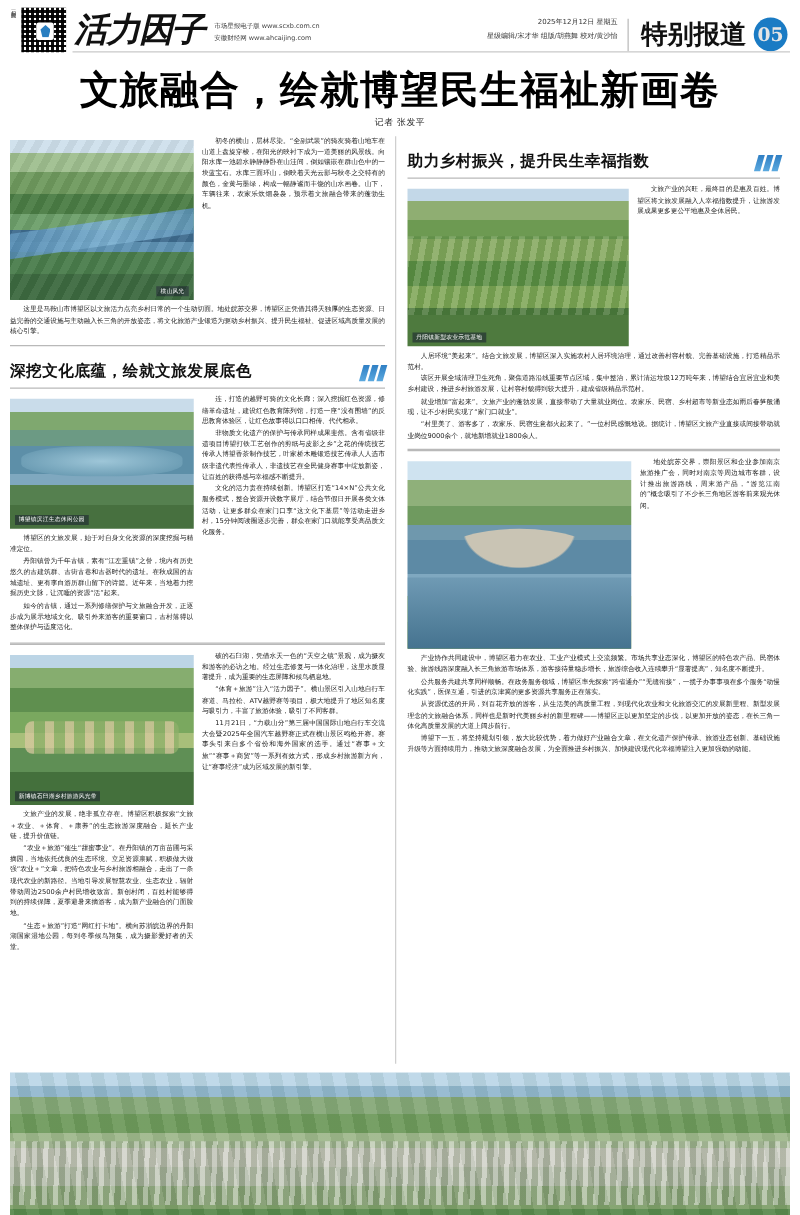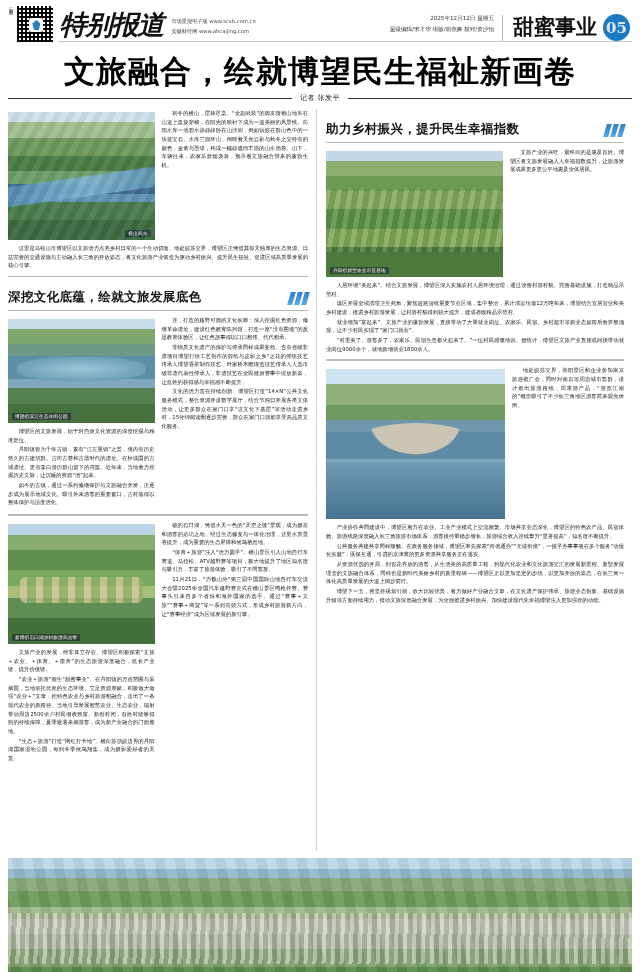--- a/index.html
+++ b/index.html
@@ -37,21 +37,21 @@
              font-size: 21px; color: #111; padding: 0 6px 0 10px; line-height: 28px; }
   .pagenum { width: 27px; height: 27px; border-radius: 50%; background: #1a7bc4; color: #e5e5e5;
              font-family: "DejaVu Serif","Liberation Serif",serif; font-weight: bold; font-size: 15px;
              display: flex; align-items: center; justify-content: center; margin-top: 1px; }
   .mast-rule { position:absolute; left:58px; right:8px; top:41px; height:1px; background:#c9c9c9; }
 
   
   .headline { text-align: center; font-family: Liberation Serif, serif;
               font-weight: bold; font-size: 31px; letter-spacing: 1px; color: #000;
               margin: 9px 0 4px; line-height: 1.1; }
-  .byline-row { display: flex; align-items: center; justify-content: center; gap: 0; margin: 2px 0 6px; }
+  .byline-row { display: flex; align-items: center; justify-content: center; gap: 0; margin: 2px 0 6px; flex-direction: column; }
   .byline-rule { height: 1px; background: #333; flex: 1; margin: 0 8px; }
   .byline { font-size: 7px; color: #222; white-space: nowrap; letter-spacing: .5px; }
 
   
   .cols { display: flex; padding: 0 8px; gap: 8px; height: 742px; }
   .col-left  { width: 300px; position: relative; }
   .col-right { width: 308px; position: relative; border-left: 1px solid #cfcfcf; padding-left: 9px; }
   .subcols { display: flex; gap: 7px; }
   .subcol { flex: 1; }
 
@@ -125,32 +125,32 @@
   .bottom-wrap { padding: 4px 8px 0; }
 </style>
 </head>
 <body>
 
 <div class="page">
 
   <div class="masthead">
     <div class="qr-side">扫一扫 关注我们</div>
     <div class="qr"></div>
-    <div class="nameplate">特别报道</div>
+    <div class="nameplate">活力因子</div>
     <div class="site-lines">
       <div>市场星报电子版 www.scxb.com.cn</div>
       <div>安徽财经网 www.ahcaijing.com</div>
     </div>
     <div class="mast-right">
       <div class="issue-info">
         <div>2025年12月12日 星期五</div>
         <div>星级编辑/宋才华 组版/胡燕舞 校对/黄沙怡</div>
       </div>
       <div class="mast-div"></div>
-      <div class="special">甜蜜事业</div>
+      <div class="special">特别报道</div>
       <div class="pagenum">05</div>
     </div>
     <div class="mast-rule"></div>
   </div>
 
   <div class="headline">文旅融合，绘就博望民生福祉新画卷</div>
   <div class="byline-row">
     <div class="byline-rule"></div>
     <div class="byline">记者 张发平</div>
     <div class="byline-rule"></div>

